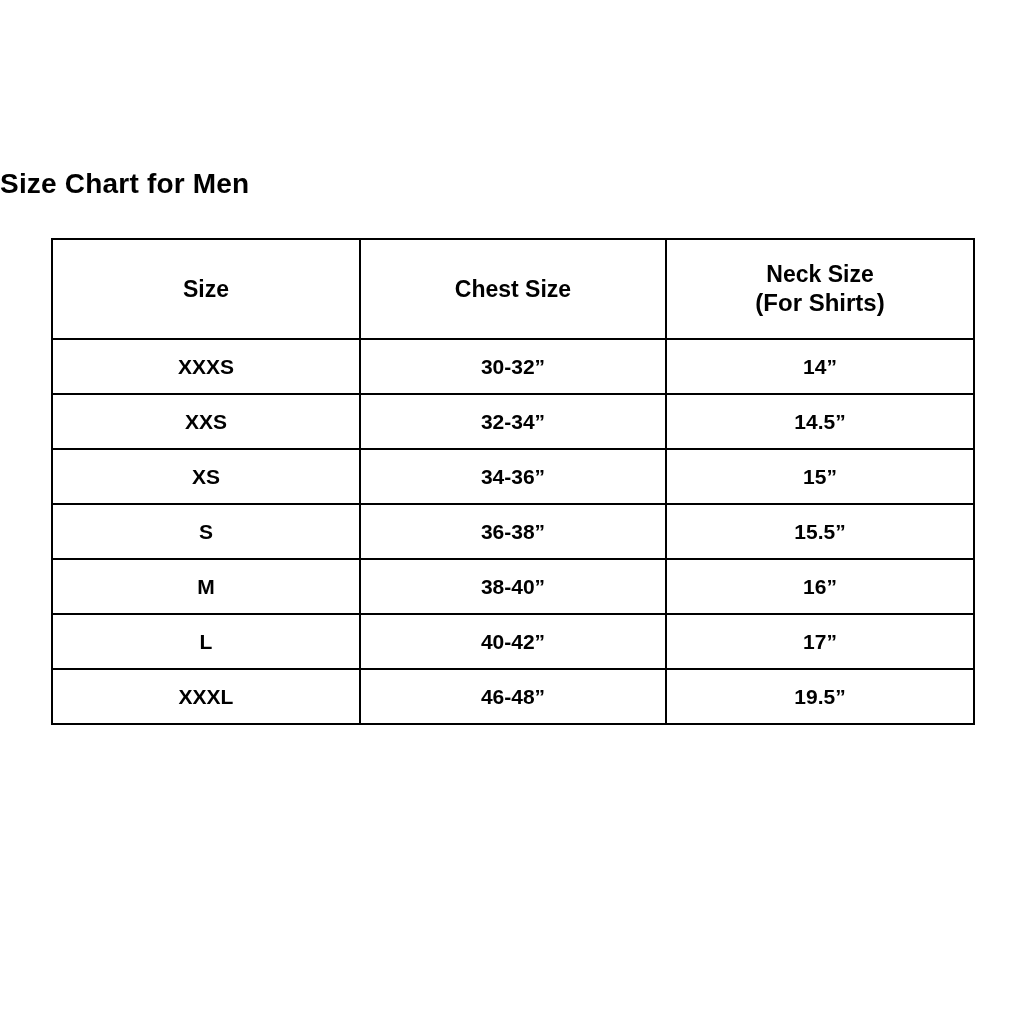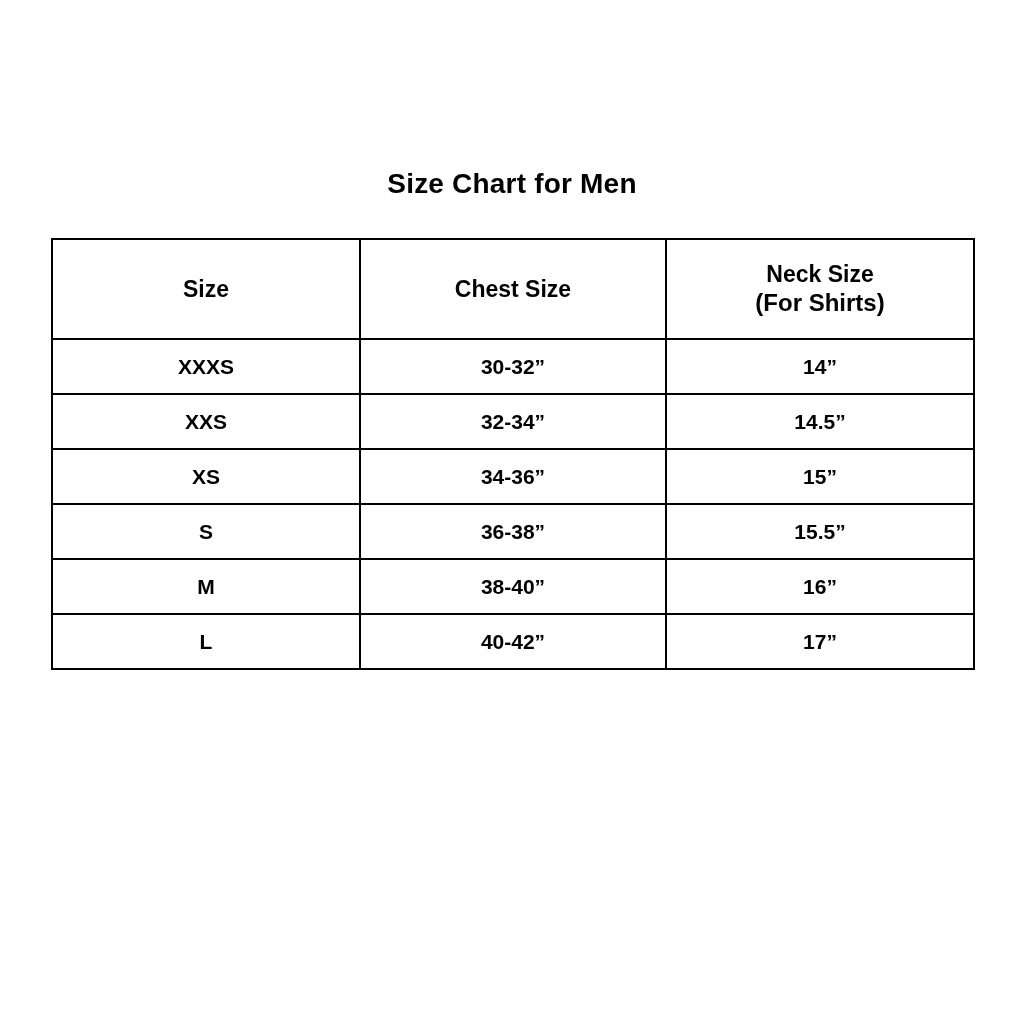--- a/index.html
+++ b/index.html
@@ -21,21 +21,20 @@
     top: 0;
     width: 1024px;
     height: 1024px;
     background: #ffffff;
   }
   .chart-title {
     position: absolute;
     left: 0;
     top: 168px;
     width: 1024px;
-    text-align: center;
     font-size: 28px;
     font-weight: bold;
     letter-spacing: 0.2px;
     color: #000000;
   }
   .table-wrap {
     position: absolute;
     left: 51px;
     top: 238px;
     width: 922px;
@@ -122,17 +121,22 @@
         <tr>
           <td>M</td>
           <td>38-40”</td>
           <td>16”</td>
         </tr>
         <tr>
           <td>L</td>
           <td>40-42”</td>
           <td>17”</td>
         </tr>
+        <tr>
+          <td>XXXL</td>
+          <td>46-48”</td>
+          <td>19.5”</td>
+        </tr>
       </tbody>
     </table>
   </div>
 
 </div>
 
 </body></html>

